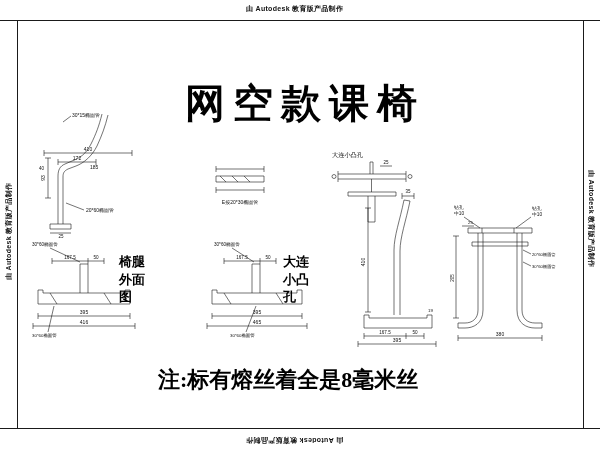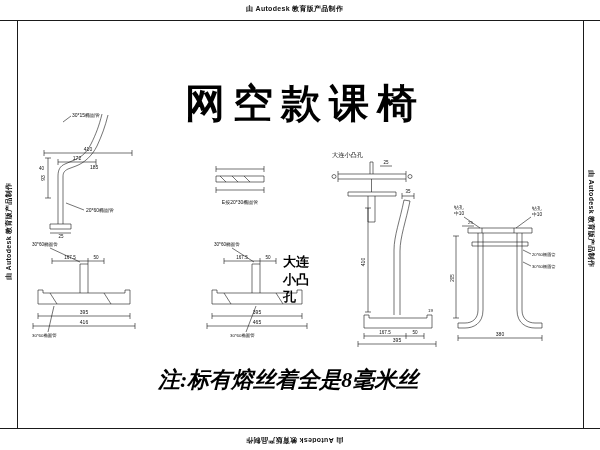--- a/index.html
+++ b/index.html
@@ -7,21 +7,21 @@
   .sheet { position:relative; width:600px; height:450px; background:#ffffff; overflow:hidden;
            font-family:"Liberation Sans", sans-serif; color:#111; }
   .frameline { position:absolute; background:#1a1a1a; }
   .wm { position:absolute; font-size:7px; font-weight:bold; white-space:nowrap; letter-spacing:0.3px; }
   .wm-left  { transform:rotate(-90deg); transform-origin:0 0; }
   .wm-right { transform:rotate(90deg);  transform-origin:0 0; }
   .wm-bottom{ transform:rotate(180deg); }
   .title { position:absolute; font-family:"Liberation Serif","DejaVu Serif",serif; font-weight:bold;
            font-size:40px; letter-spacing:8px; white-space:nowrap; color:#000; }
   .note  { position:absolute; font-family:"Liberation Serif","DejaVu Serif",serif; font-weight:bold;
-           font-size:22px; white-space:nowrap; color:#000;font-style:italic; }
+           font-size:22px; white-space:nowrap; color:#000; }
   .caption { position:absolute; font-family:"Liberation Serif","DejaVu Serif",serif; font-weight:bold;
              font-size:13px; line-height:1.35; width:28px; word-break:break-all; color:#000; }
   svg.draw { position:absolute; overflow:visible; }
   svg.draw path, svg.draw line, svg.draw circle { stroke:#161616; stroke-width:0.6; fill:none; }
   svg.draw text { fill:#111; font-size:5px; font-family:"Liberation Sans", sans-serif; }
 </style>
 </head>
 <body>
 
 <div class="sheet">
@@ -138,20 +138,21 @@
         <line x1="3" y1="87" x2="3" y2="93"></line>
         <line x1="105" y1="87" x2="105" y2="93"></line>
       <line x1="18" y1="96" x2="24" y2="70"></line>
     </g>
     <text x="40" y="23" text-anchor="middle" style="font-size:4.6px">167.5</text>
     <text x="66" y="23" text-anchor="middle" style="font-size:4.6px">50</text>
     <text x="54" y="78" text-anchor="middle">395</text>
     <text x="54" y="88" text-anchor="middle">416</text>
     <text x="2" y="101" style="font-size:4.4px">30*60椭圆管</text>
   </svg>
+  <div class="caption" style="left:119px;top:253px">椅腿外面图</div>
 
   <svg class="draw" style="left:206px;top:236px" width="104" height="102" viewBox="0 0 104 102">
     <text x="8" y="10" style="font-size:4.6px">30*60椭圆管</text>
     <g>
       <line x1="26" y1="12" x2="48" y2="26"></line>
       <line x1="46" y1="28" x2="46" y2="57"></line>
         <line x1="54" y1="28" x2="54" y2="57"></line>
         <line x1="46" y1="28" x2="54" y2="28"></line>
       <path d="M6,54 L6,68 L96,68 L96,54 M6,54 L11,54 L11,57 L91,57 L91,54 L96,54"></path>
       <line x1="18" y1="57" x2="25" y2="68"></line>

